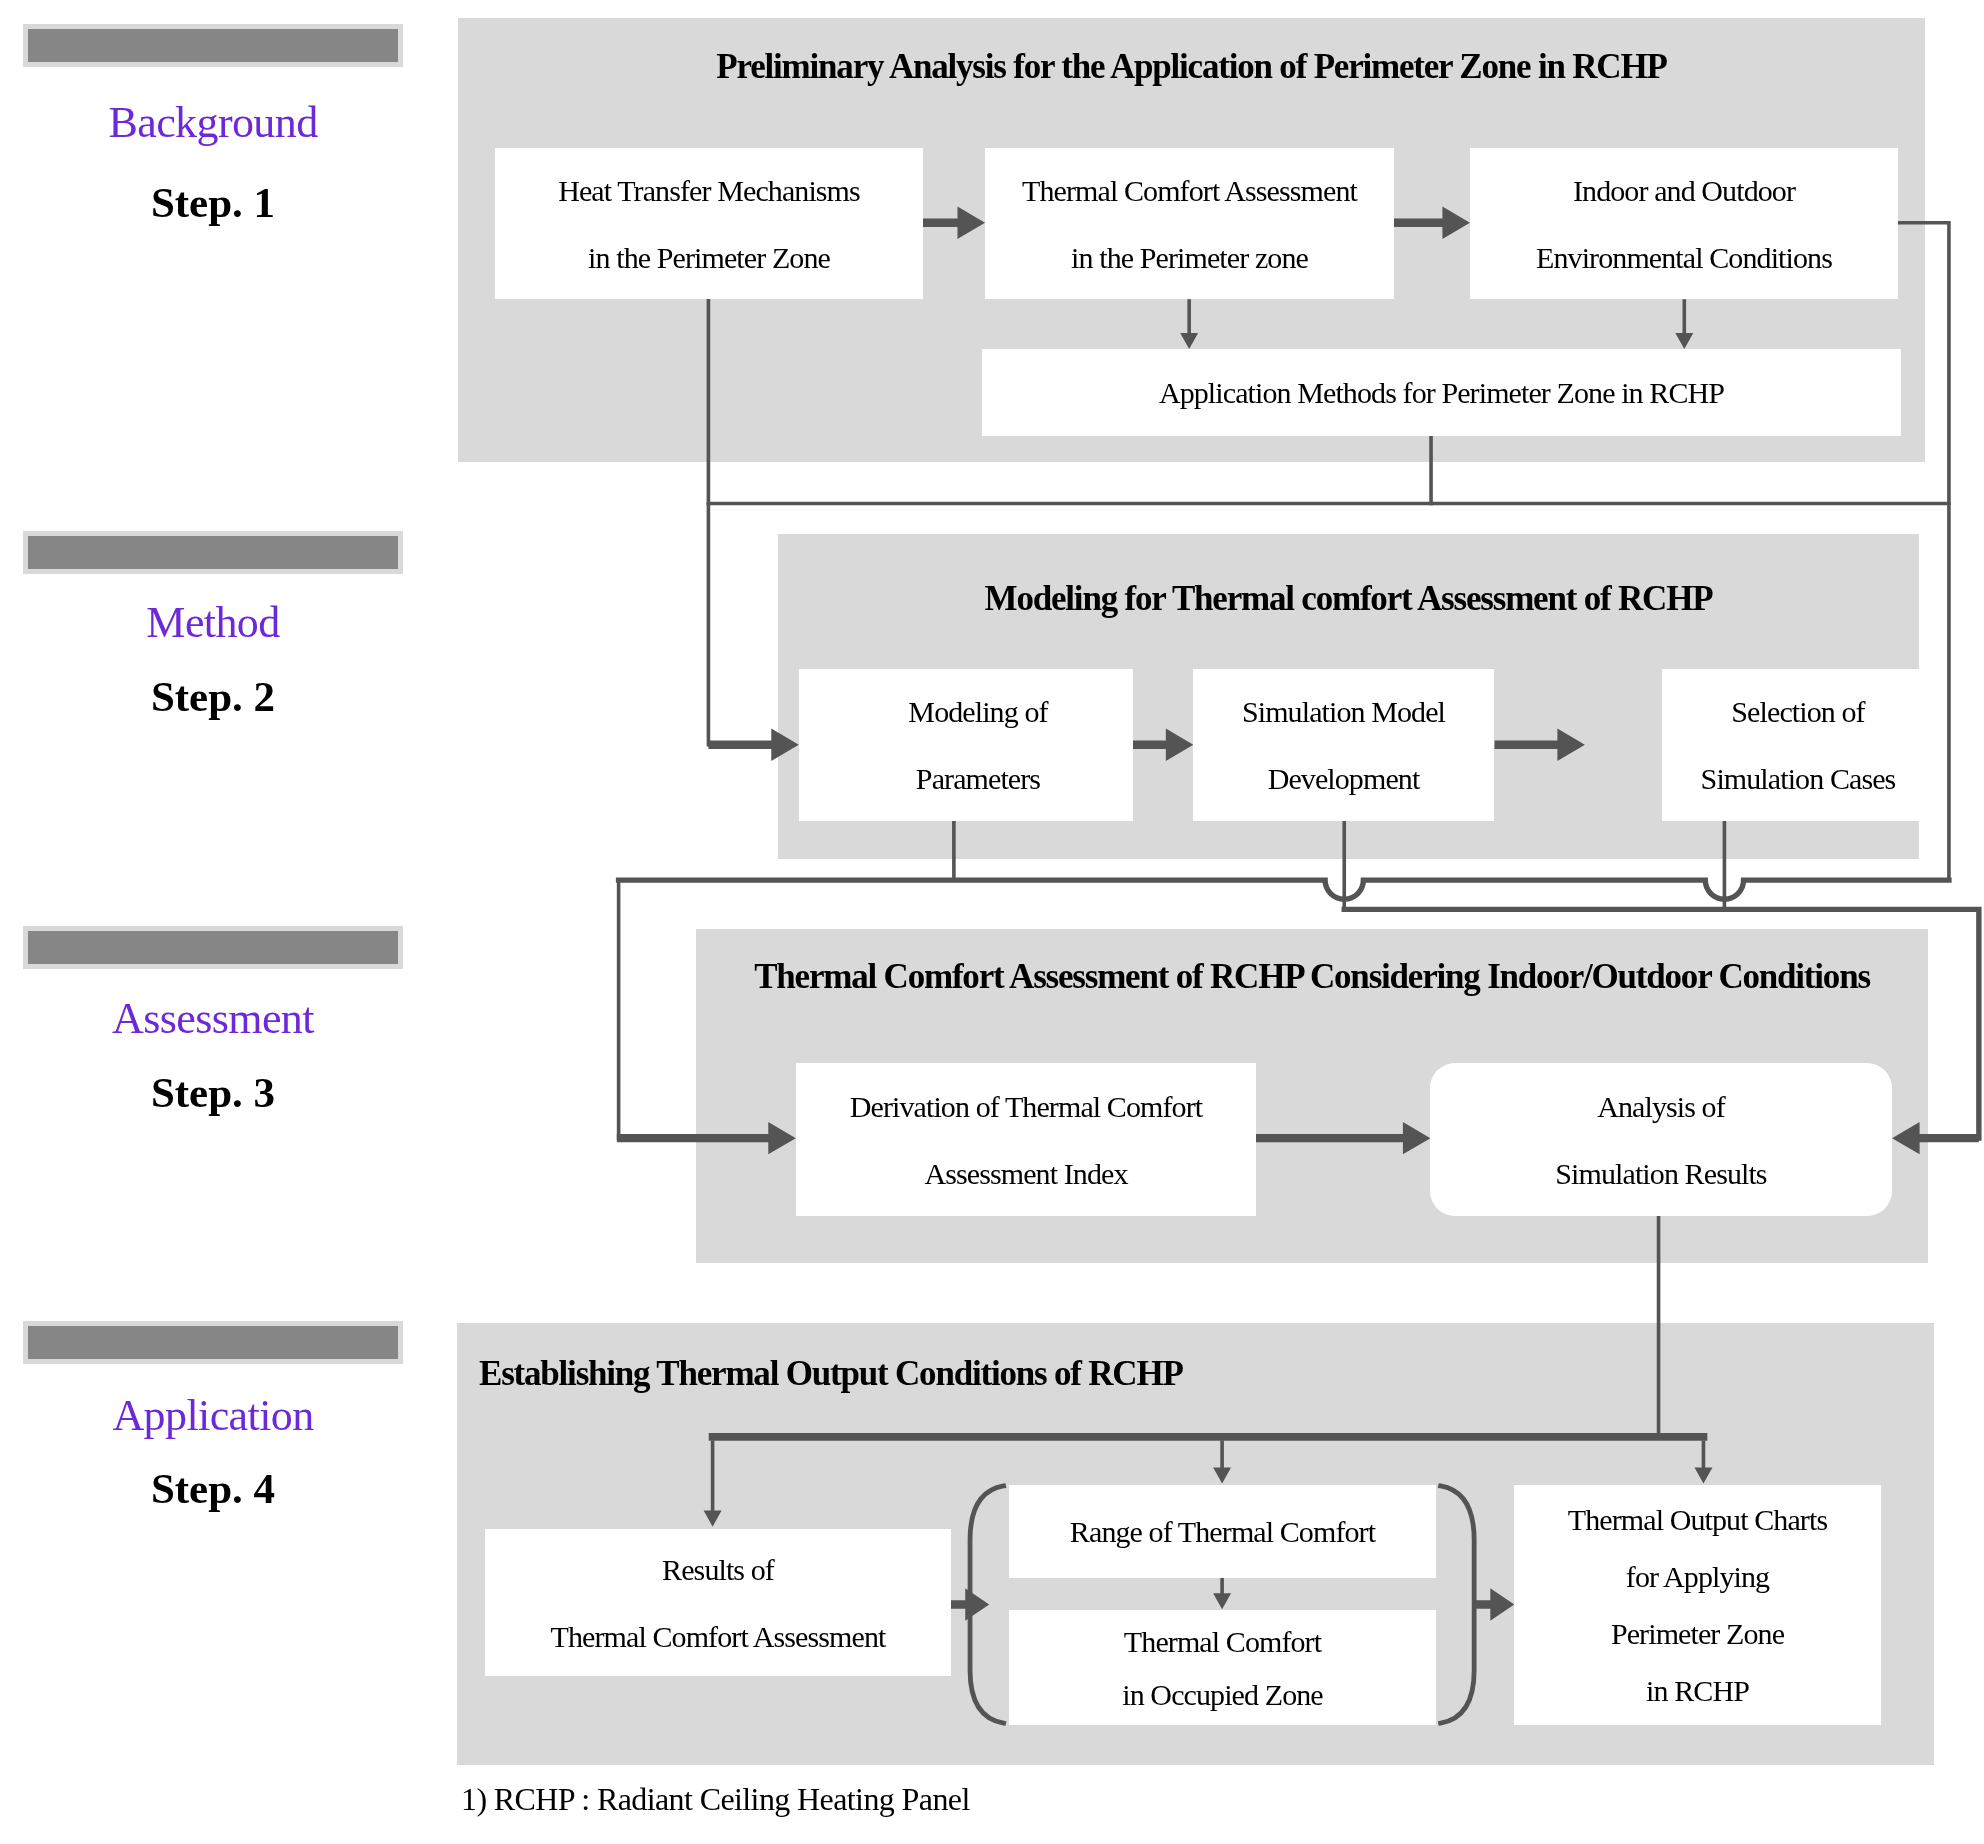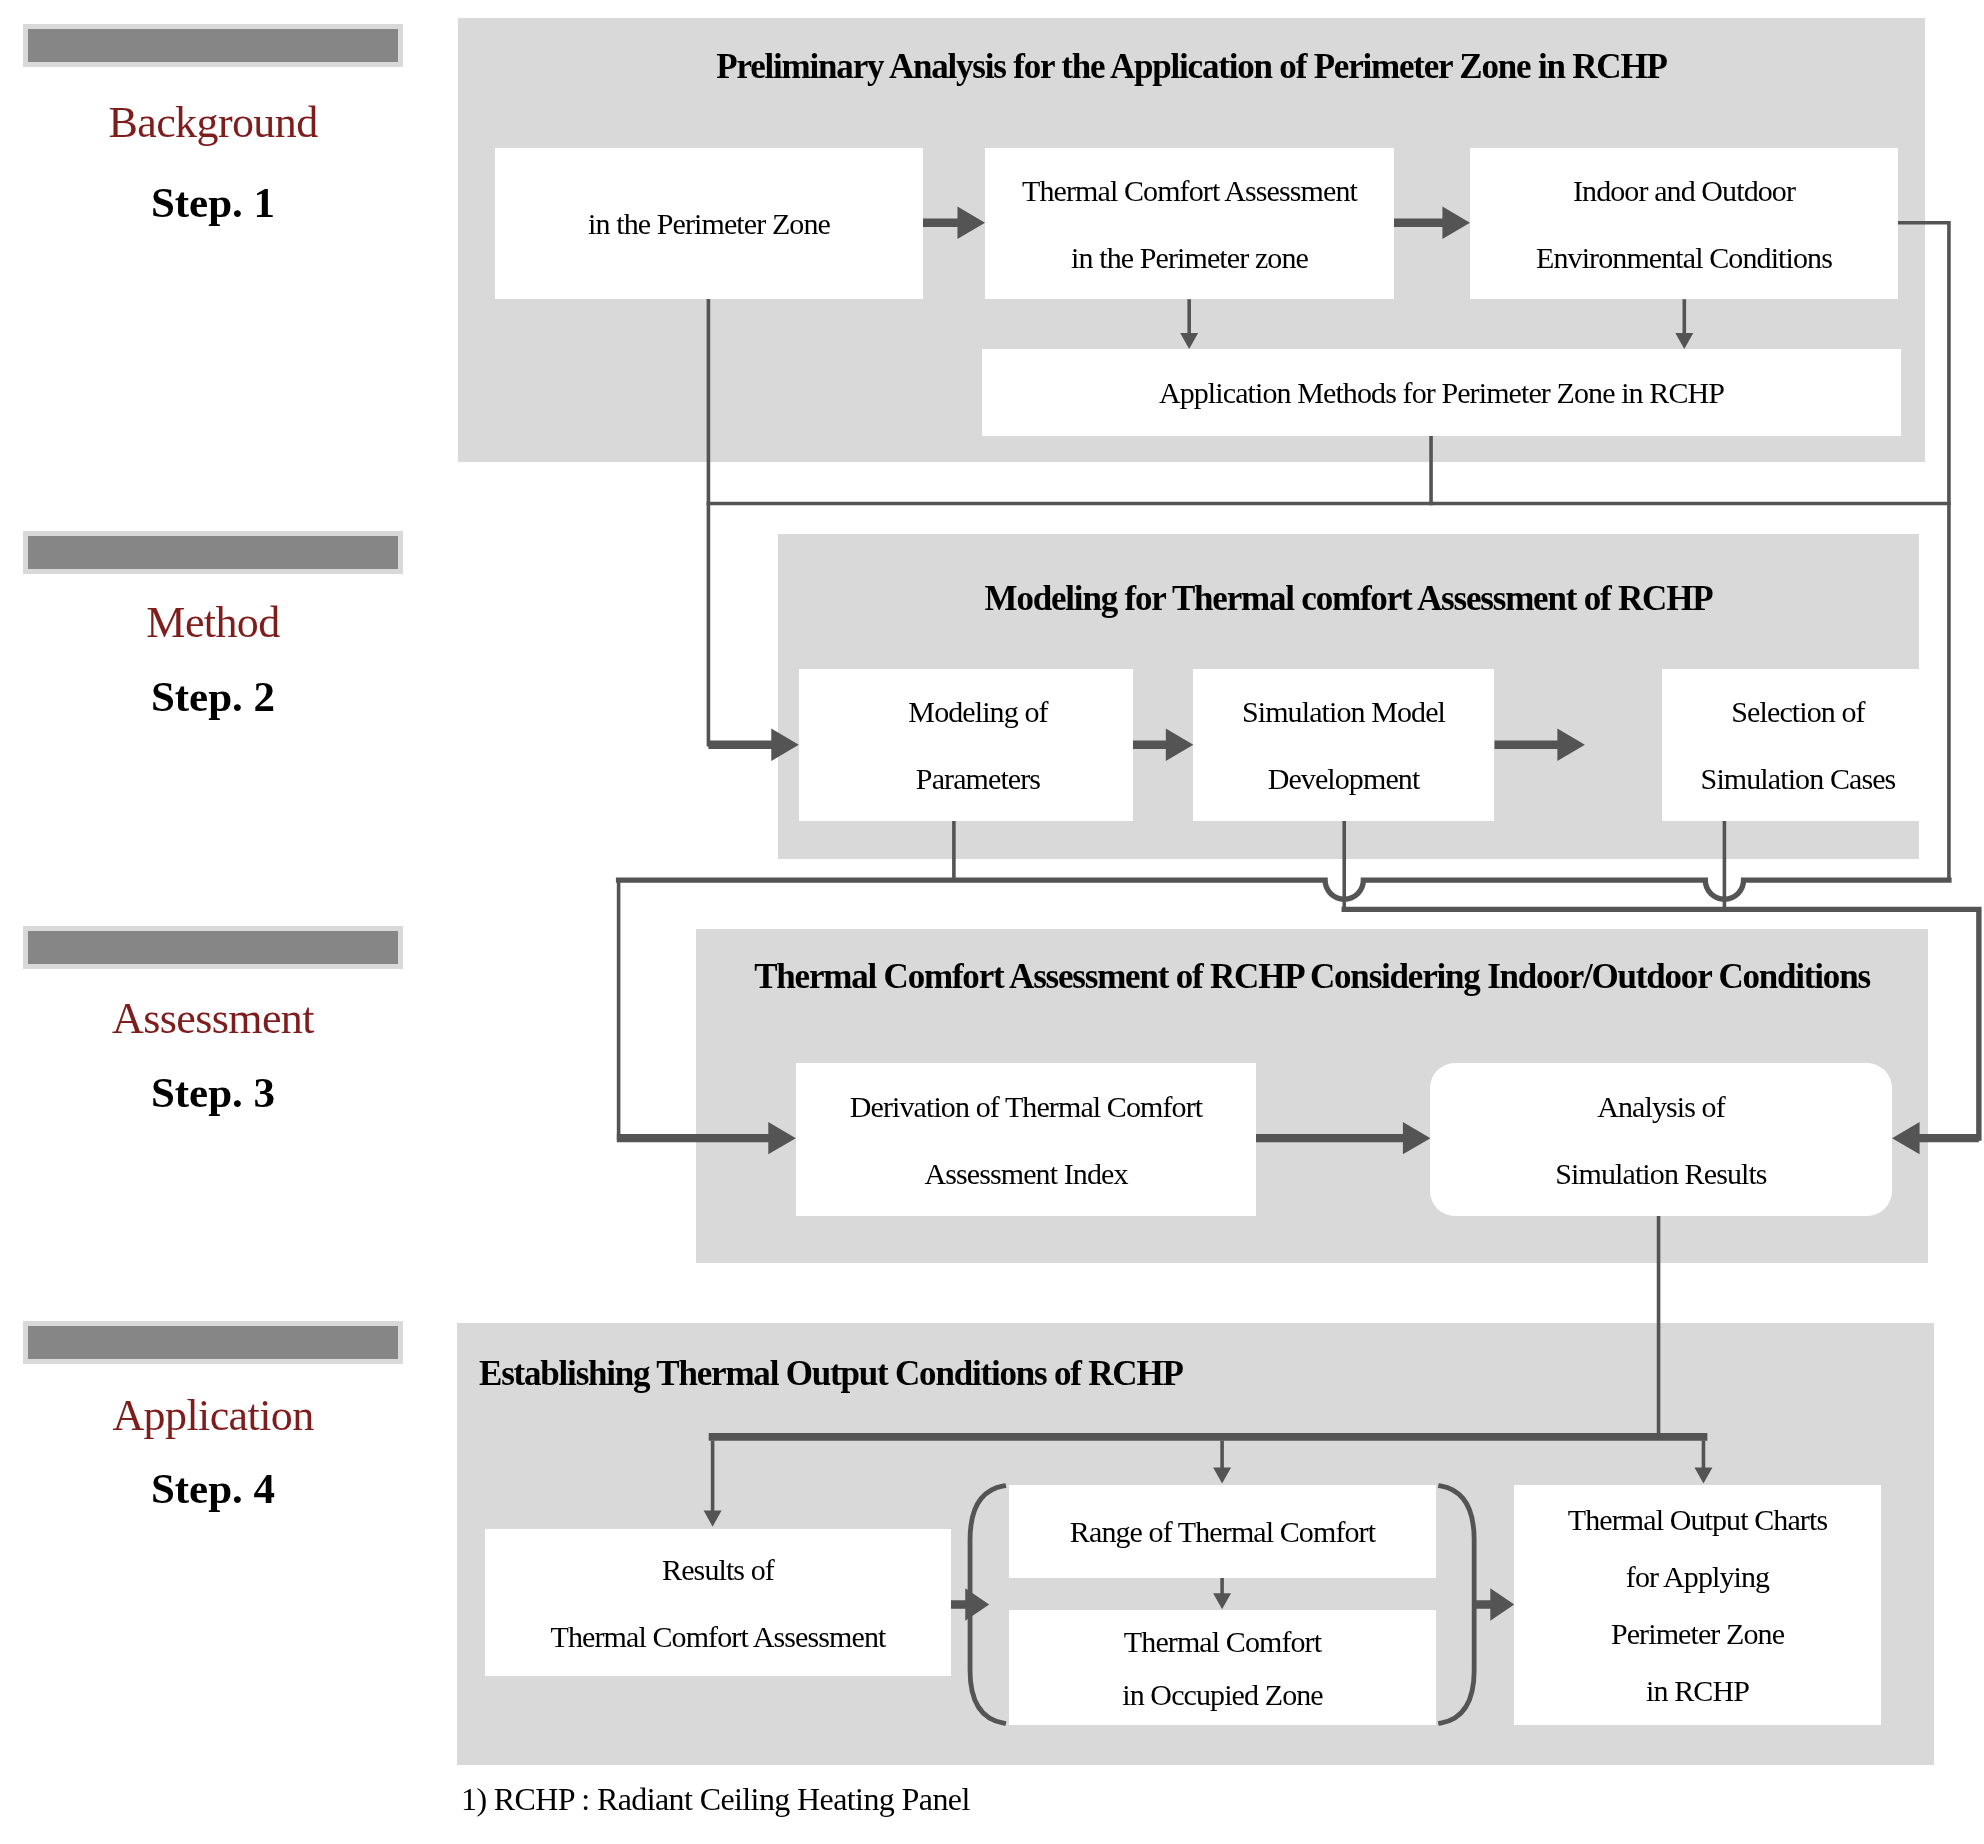--- a/index.html
+++ b/index.html
@@ -25,21 +25,21 @@
   .sec-title{
     position:absolute;z-index:3;font-weight:bold;font-size:35px;letter-spacing:-1.2px;
     text-align:center;white-space:nowrap;line-height:48px;height:48px;
   }
   .sec-title.left{text-align:left;}
   
   .sbar{position:absolute;left:23px;width:380px;height:43px;background:#d9d9d9;z-index:1;}
   .sbar-inner{position:absolute;left:5.4px;top:4.8px;right:5.4px;bottom:4.8px;background:#868686;}
   .slabel{
     position:absolute;left:23px;width:380px;height:50px;line-height:50px;z-index:1;
-    text-align:center;font-size:44px;color:#7f1d1d;letter-spacing:-0.6px;white-space:nowrap;
+    text-align:center;font-size:44px;color:#6d28d9;letter-spacing:-0.6px;white-space:nowrap;
   }
   .sstep{
     position:absolute;left:23px;width:380px;height:50px;line-height:50px;z-index:1;
     text-align:center;font-size:43px;font-weight:bold;color:#000;white-space:nowrap;
   }
   .footnote{
     position:absolute;z-index:3;font-size:32px;letter-spacing:-0.6px;white-space:nowrap;line-height:36px;
   }
 </style>
 </head>
@@ -120,20 +120,21 @@
       <path d="M2810 500 L2810 556 L2798 556 L2813 583 L2828 556 L2816 556 L2816 500 Z"></path>
       <path d="M1187 2406 L1187 2523 L1175 2523 L1190 2550 L1205 2523 L1193 2523 L1193 2406 Z"></path>
       <path d="M2038 2406 L2038 2451 L2026 2451 L2041 2478 L2056 2451 L2044 2451 L2044 2406 Z"></path>
       <path d="M2842 2406 L2842 2451 L2830 2451 L2845 2478 L2860 2451 L2848 2451 L2848 2406 Z"></path>
       <path d="M2038 2635 L2038 2661 L2026 2661 L2041 2688 L2056 2661 L2044 2661 L2044 2635 Z"></path>
     </g>
   </svg>
 
   <div class="sec-title" style="left:458px;top:43px;width:1467px;">Preliminary Analysis for the Application of Perimeter Zone in RCHP</div>
   <div class="wbox" style="left:495px;top:148px;width:428px;height:151px;">
+    <div class="bl">Heat Transfer Mechanisms</div>
     <div class="bl">in the Perimeter Zone</div>
   </div>
   <div class="wbox" style="left:985px;top:148px;width:409px;height:151px;">
     <div class="bl">Thermal Comfort Assessment</div>
     <div class="bl">in the Perimeter zone</div>
   </div>
   <div class="wbox" style="left:1470px;top:148px;width:428px;height:151px;">
     <div class="bl">Indoor and Outdoor</div>
     <div class="bl">Environmental Conditions</div>
   </div>

